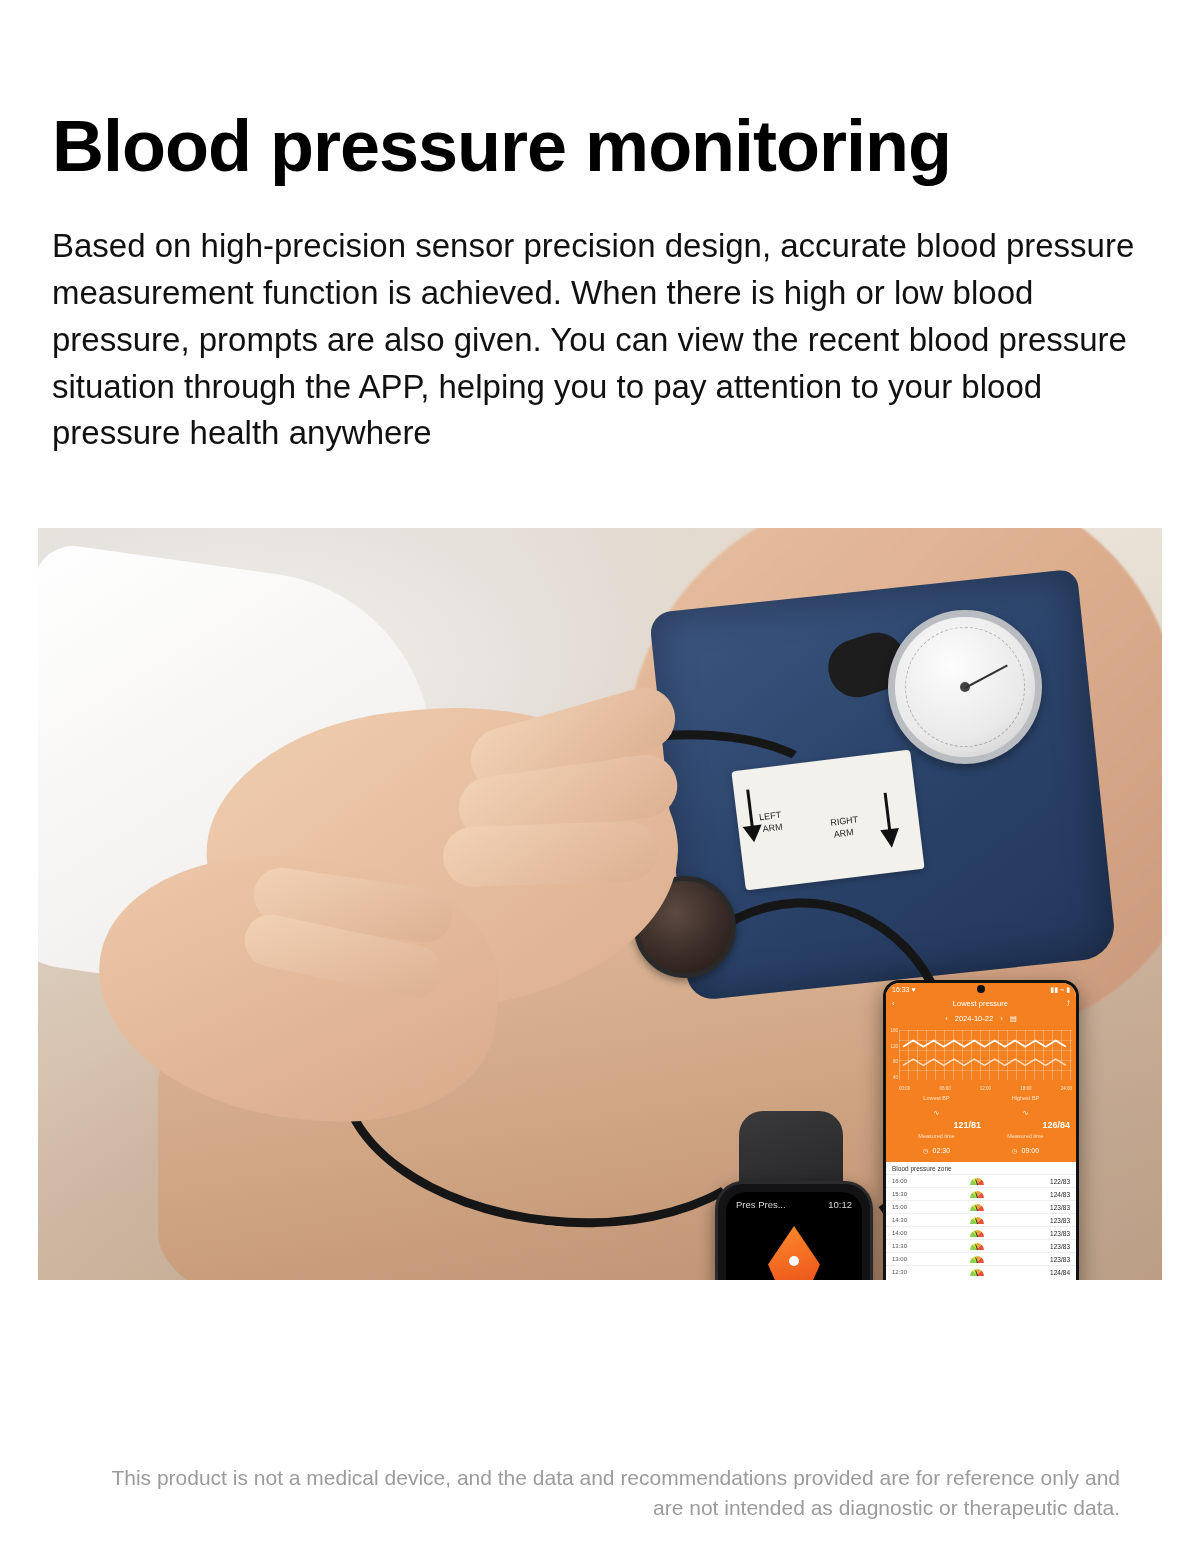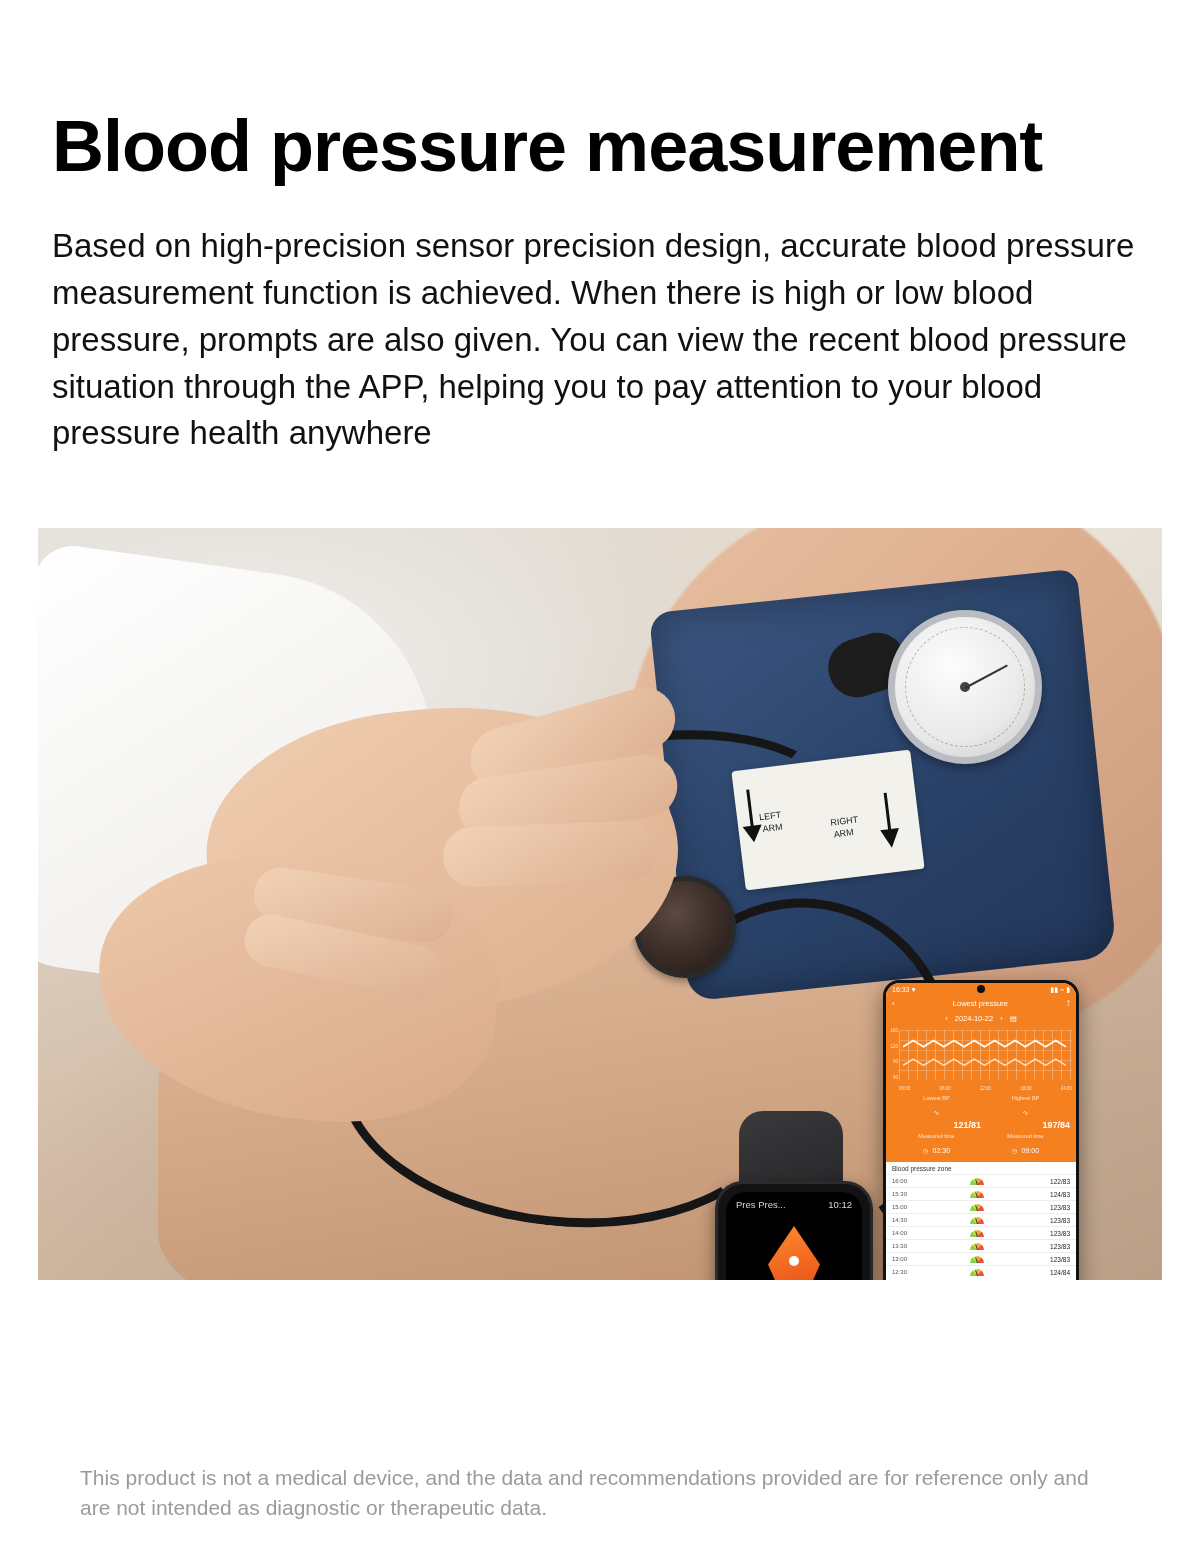--- a/index.html
+++ b/index.html
@@ -218,30 +218,30 @@
     background:conic-gradient(from 270deg at 50% 100%,#8ad14f 0deg 45deg,#d8e24a 45deg 90deg,#f5a33c 90deg 135deg,#e8533a 135deg 180deg);
     position:relative;
   }
   .meter:after{
     content:"";position:absolute;left:50%;bottom:0;width:1px;height:6px;background:#333;
     transform-origin:bottom center;transform:rotate(-18deg);
   }
 
   
   .disclaimer{
-    position:absolute;left:80px;top:1442px;width:1040px;text-align:left;
+    position:absolute;left:80px;top:1442px;width:1040px;text-align:right;
     font-size:21px;line-height:1.45;color:#9b9b9b;
   }
 </style>
 </head>
 <body>
 
 <div class="page">
 
-  <h1 class="headline">Blood pressure measurement</h1>
+  <h1 class="headline">Blood pressure monitoring</h1>
   <p class="lede">Based on high-precision sensor precision design, accurate blood pressure measurement function is achieved. When there is high or low blood pressure, prompts are also given. You can view the recent blood pressure situation through the APP, helping you to pay attention to your blood pressure health anywhere</p>
 
   <div class="photo">
     <div class="bg"></div>
     <div class="shirt"></div>
     <div class="arm"></div>
     <div class="leg"></div>
     <div class="coat"></div>
 
     <div class="cuff"></div>
@@ -350,21 +350,21 @@
                 <div class="sum-lab">Highest BP</div>
               </div>
           </div>
           <div class="sum-row">
             <div class="sum-col">
               <span style="font-size:7px;">∿</span>
               <div class="sum-val">121/81</div>
             </div>
             <div class="sum-col">
               <span style="font-size:7px;">∿</span>
-              <div class="sum-val">197/84</div>
+              <div class="sum-val">126/84</div>
             </div>
           </div>
           <div class="sum-row">
             <div class="sum-col">
                 <div class="sum-sub">Measured time</div>
               </div>
             <div class="sum-col">
                 <div class="sum-sub">Measured time</div>
               </div>
           </div>

